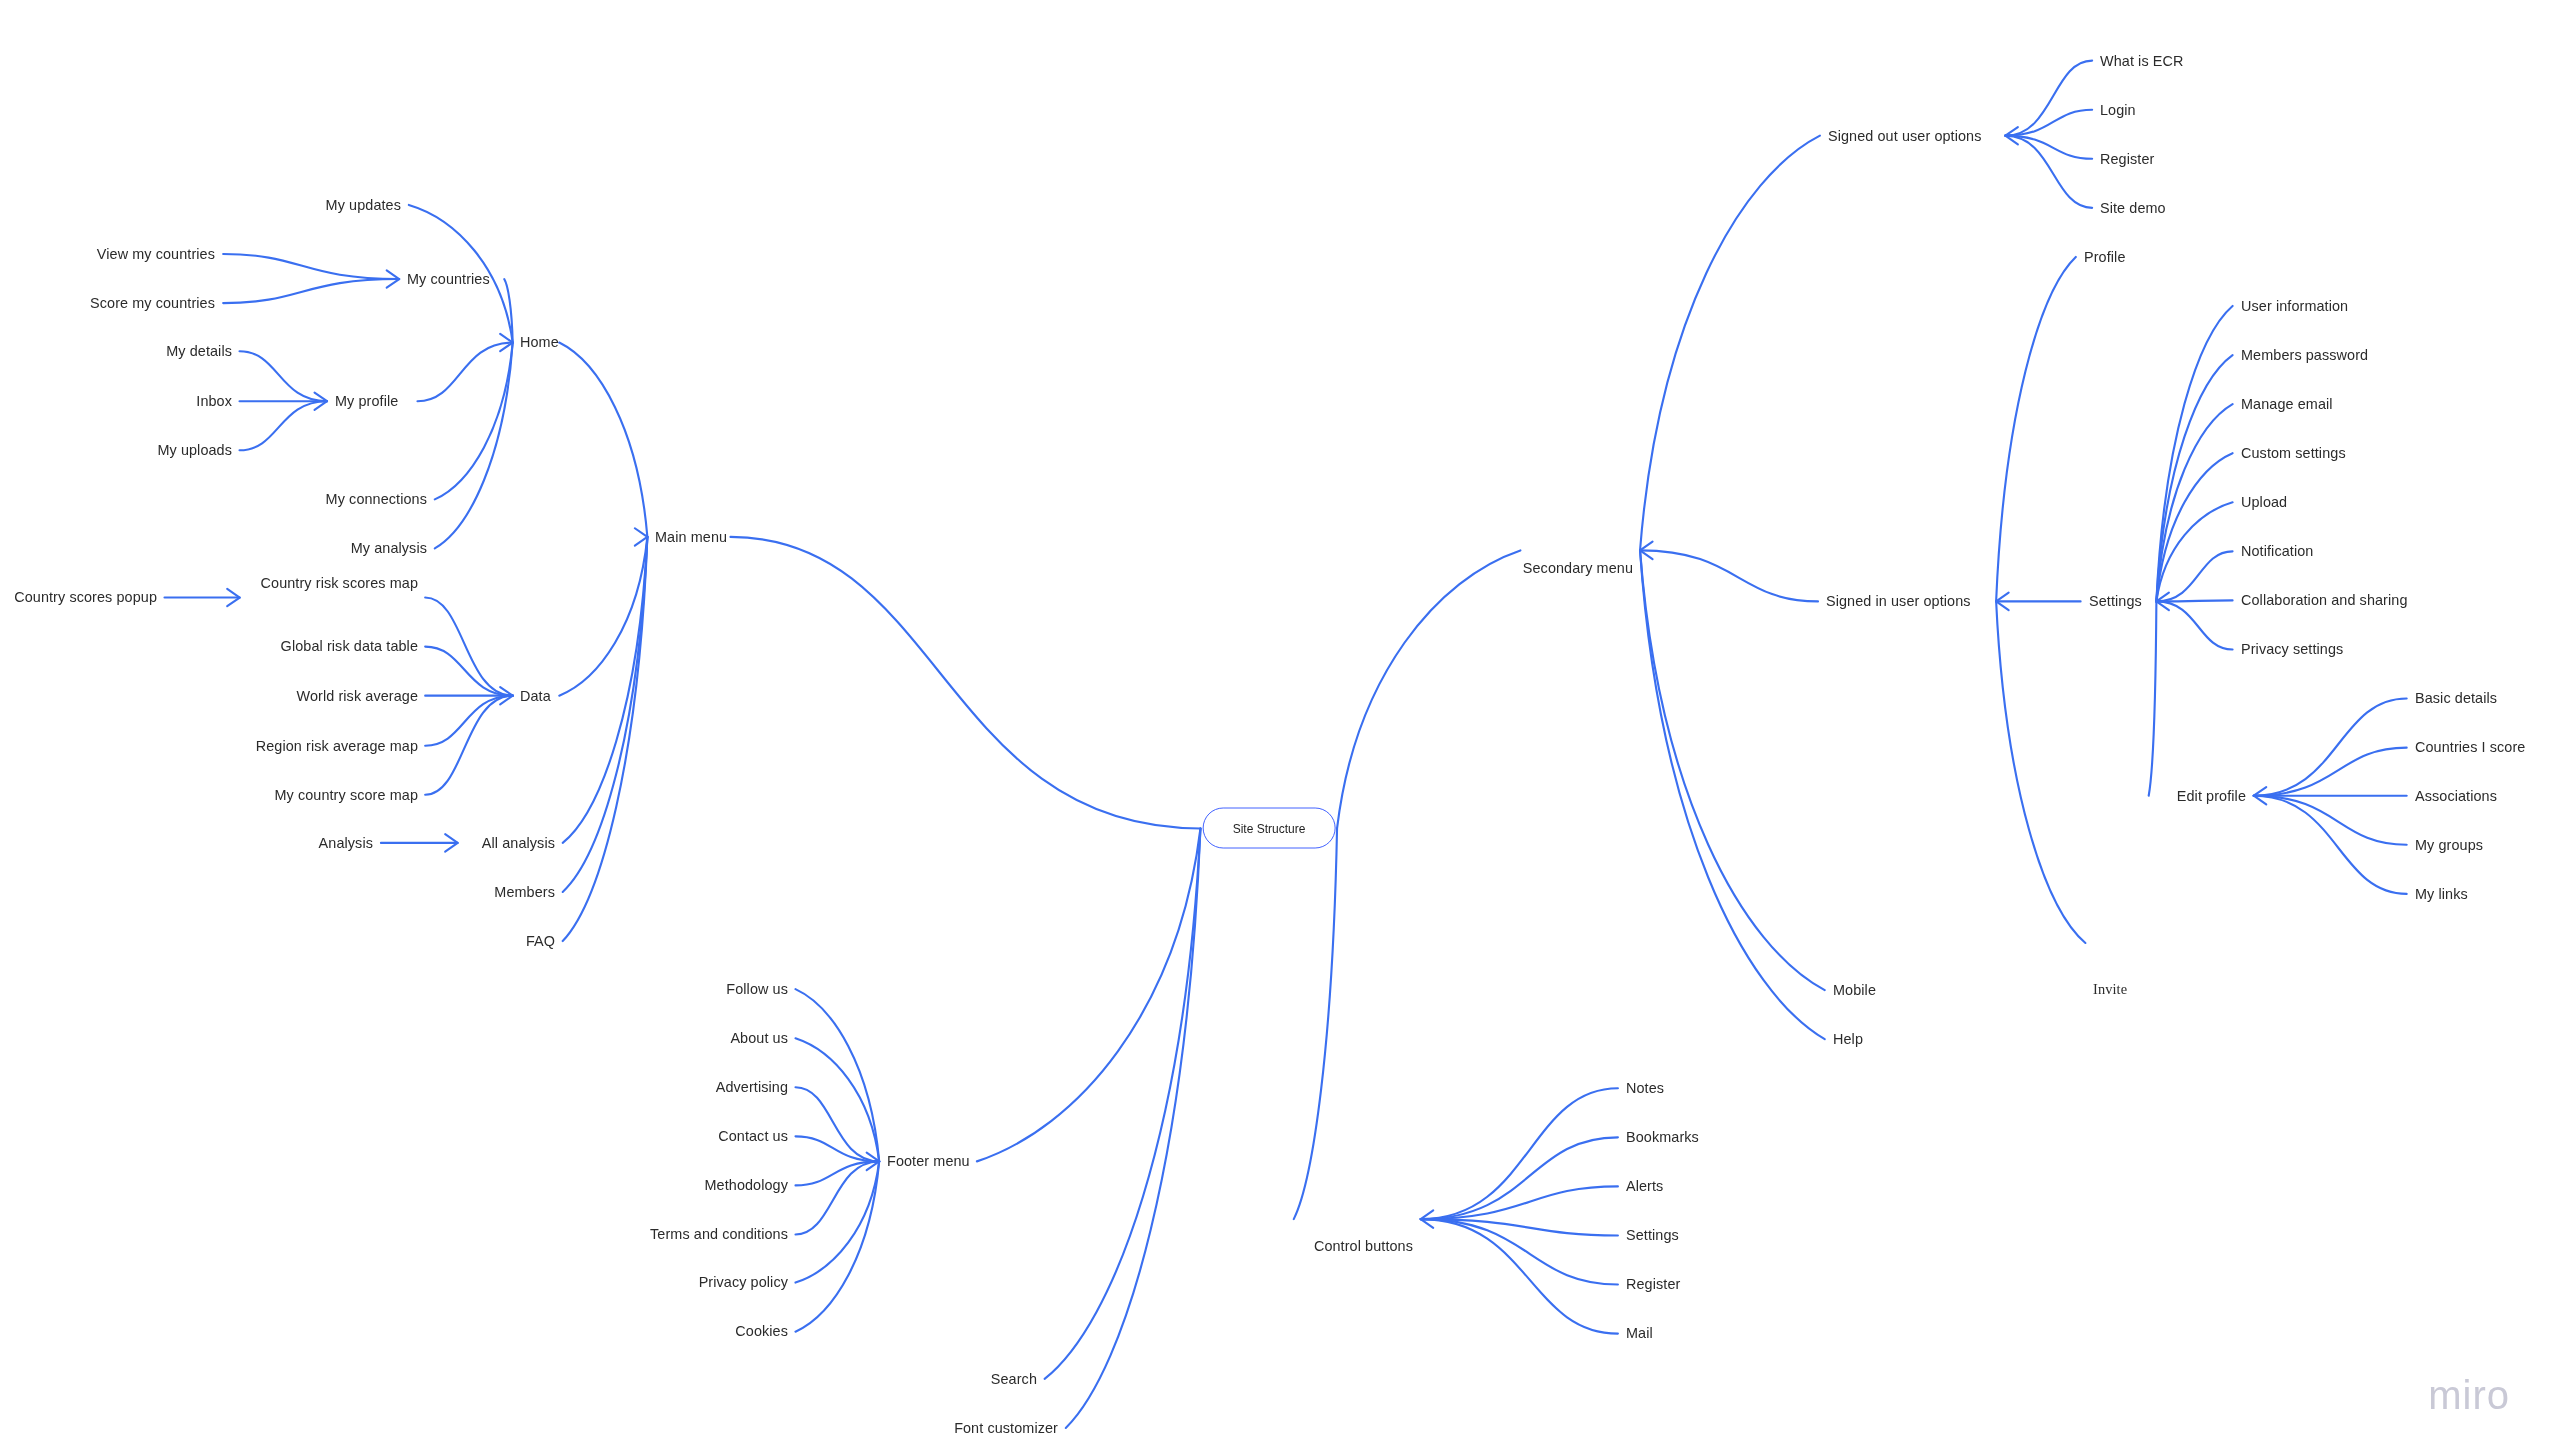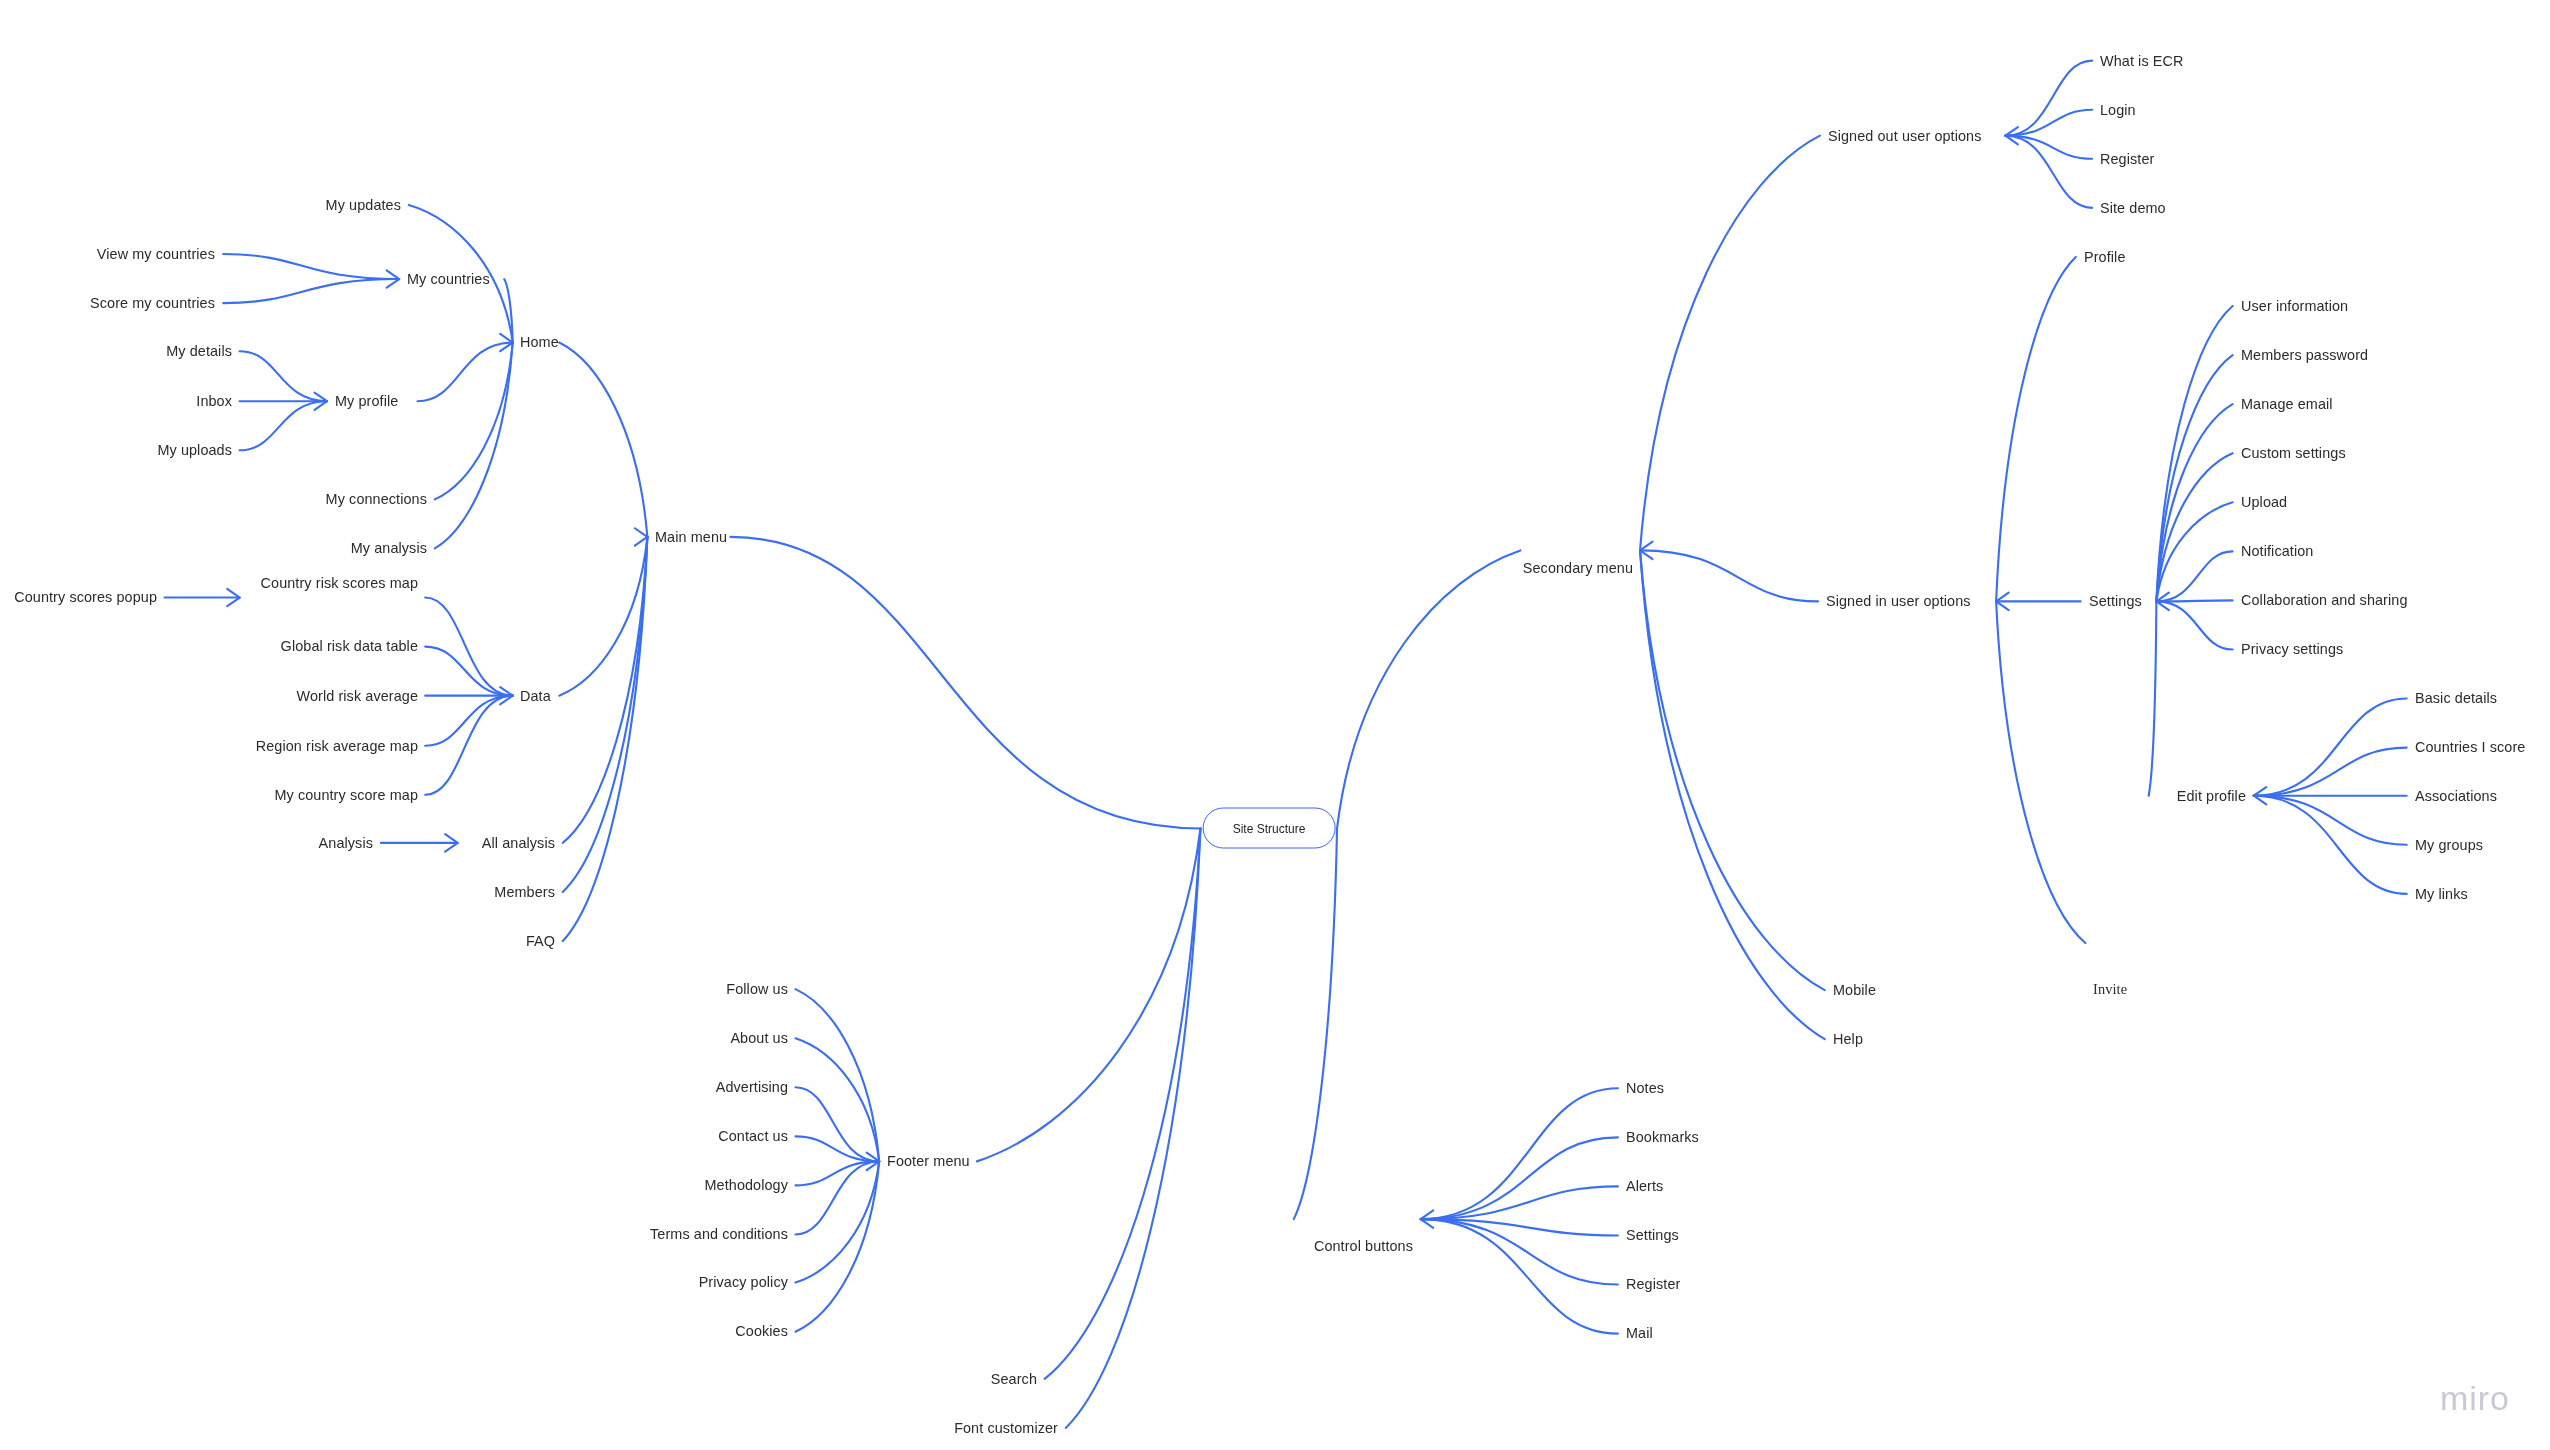--- a/index.html
+++ b/index.html
@@ -44,21 +44,21 @@
     padding: 13.5px 29px;
     font-size: 12px;
     color: #1f1f1f;
     white-space: nowrap;
     line-height: 1;
   }
   #watermark {
     position: absolute;
     right: 40px;
     bottom: 33px;
-    font-size: 34px;
+    font-size: 40px;
     color: #c9c9d6;
     letter-spacing: 1px;
     user-select: none;
   }
 </style>
 </head>
 <body>
 
 <div id="canvas">
   <svg id="edges" viewBox="0 0 2651 1508" preserveAspectRatio="none">

